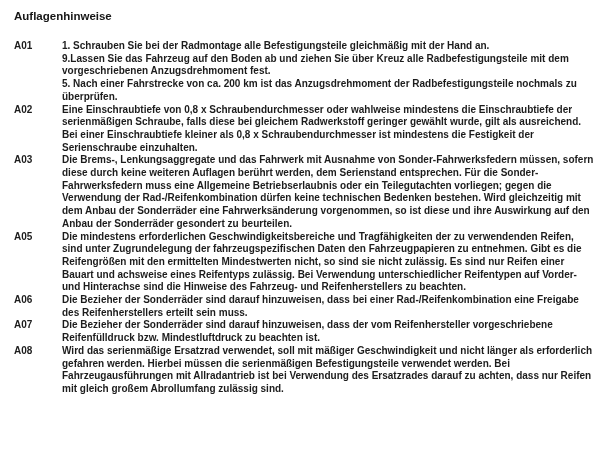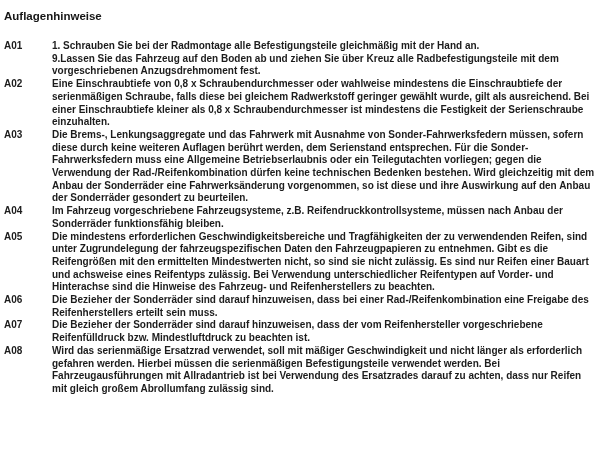--- a/index.html
+++ b/index.html
@@ -5,21 +5,21 @@
     html, body {
       margin: 0;
       padding: 0;
       background: #ffffff;
     }
     .page {
       position: relative;
       width: 600px;
       height: 468px;
       box-sizing: border-box;
-      padding: 9px 3px 0 4px;
+      padding: 9px 3px 0 14px;
       background: #ffffff;
       color: #1c1c1c;
       font-family: "Liberation Sans", "DejaVu Sans", sans-serif;
       overflow: hidden;
     }
     .title {
       margin: 0 0 17px 0;
       font-size: 11.5px;
       font-weight: bold;
       line-height: 14px;
@@ -50,38 +50,33 @@
 <body>
 
 <div class="page">
   <h1 class="title">Auflagenhinweise</h1>
   <div class="items">
       <div class="item">
         <div class="code">A01</div>
         <div class="text">
           <div class="para">1. Schrauben Sie bei der Radmontage alle Befestigungsteile gleichmäßig mit der Hand an.</div>
           <div class="para">9.Lassen Sie das Fahrzeug auf den Boden ab und ziehen Sie über Kreuz alle Radbefestigungsteile mit dem vorgeschriebenen Anzugsdrehmoment fest.</div>
+          <div class="para">5. Nach einer Fahrstrecke von ca. 200 km ist das Anzugsdrehmoment der Radbefestigungsteile nochmals zu überprüfen.</div>
         </div>
       </div>
       <div class="item">
         <div class="code">A02</div>
         <div class="text">
           <div class="para">Eine Einschraubtiefe von 0,8 x Schraubendurchmesser oder wahlweise mindestens die Einschraubtiefe der serienmäßigen Schraube, falls diese bei gleichem Radwerkstoff geringer gewählt wurde, gilt als ausreichend. Bei einer Einschraubtiefe kleiner als 0,8 x Schraubendurchmesser ist mindestens die Festigkeit der Serienschraube einzuhalten.</div>
         </div>
       </div>
       <div class="item">
         <div class="code">A03</div>
         <div class="text">
           <div class="para">Die Brems-, Lenkungsaggregate und das Fahrwerk mit Ausnahme von Sonder-Fahrwerksfedern müssen, sofern diese durch keine weiteren Auflagen berührt werden, dem Serienstand entsprechen. Für die Sonder-Fahrwerksfedern muss eine Allgemeine Betriebserlaubnis oder ein Teilegutachten vorliegen; gegen die Verwendung der Rad-/Reifenkombination dürfen keine technischen Bedenken bestehen. Wird gleichzeitig mit dem Anbau der Sonderräder eine Fahrwerksänderung vorgenommen, so ist diese und ihre Auswirkung auf den Anbau der Sonderräder gesondert zu beurteilen.</div>
-        </div>
-      </div>
-      <div class="item">
-        <div class="code">A04</div>
-        <div class="text">
-          <div class="para">Im Fahrzeug vorgeschriebene Fahrzeugsysteme, z.B. Reifendruckkontrollsysteme, müssen nach Anbau der Sonderräder funktionsfähig bleiben.</div>
         </div>
       </div>
       <div class="item">
         <div class="code">A05</div>
         <div class="text">
           <div class="para">Die mindestens erforderlichen Geschwindigkeitsbereiche und Tragfähigkeiten der zu verwendenden Reifen, sind unter Zugrundelegung der fahrzeugspezifischen Daten den Fahrzeugpapieren zu entnehmen. Gibt es die Reifengrößen mit den ermittelten Mindestwerten nicht, so sind sie nicht zulässig. Es sind nur Reifen einer Bauart und achsweise eines Reifentyps zulässig. Bei Verwendung unterschiedlicher Reifentypen auf Vorder- und Hinterachse sind die Hinweise des Fahrzeug- und Reifenherstellers zu beachten.</div>
         </div>
       </div>
       <div class="item">
         <div class="code">A06</div>

